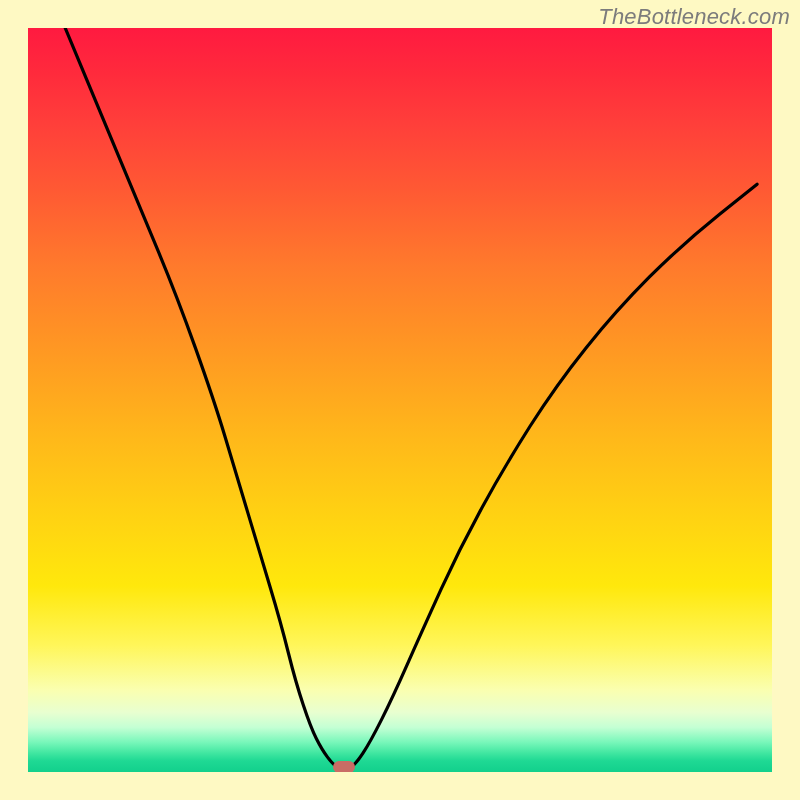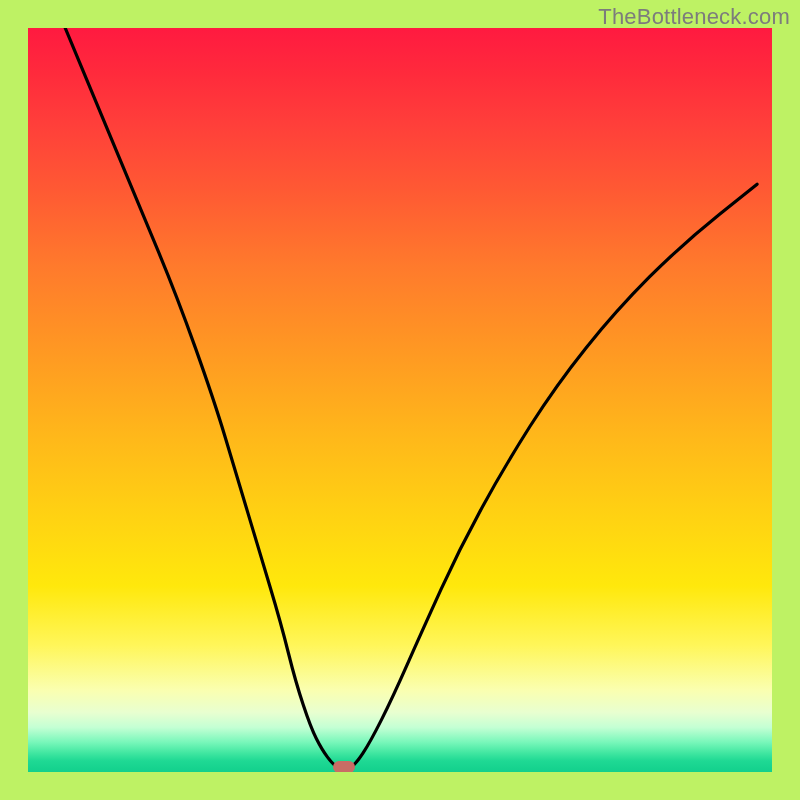--- a/index.html
+++ b/index.html
@@ -10,21 +10,22 @@
     background: #000;
     overflow: hidden;
     font-family: Arial, Helvetica, sans-serif;
   }
   .frame {
     position: absolute;
     left: 0;
     top: 0;
     width: 800px;
     height: 800px;
-    background: #bef264;
+    background: #fef9c3;
+    font-style: italic;
   }
   .plot-area {
     position: absolute;
     left: 28px;
     top: 28px;
     width: 744px;
     height: 744px;
     overflow: hidden;
   }
   .gradient {

